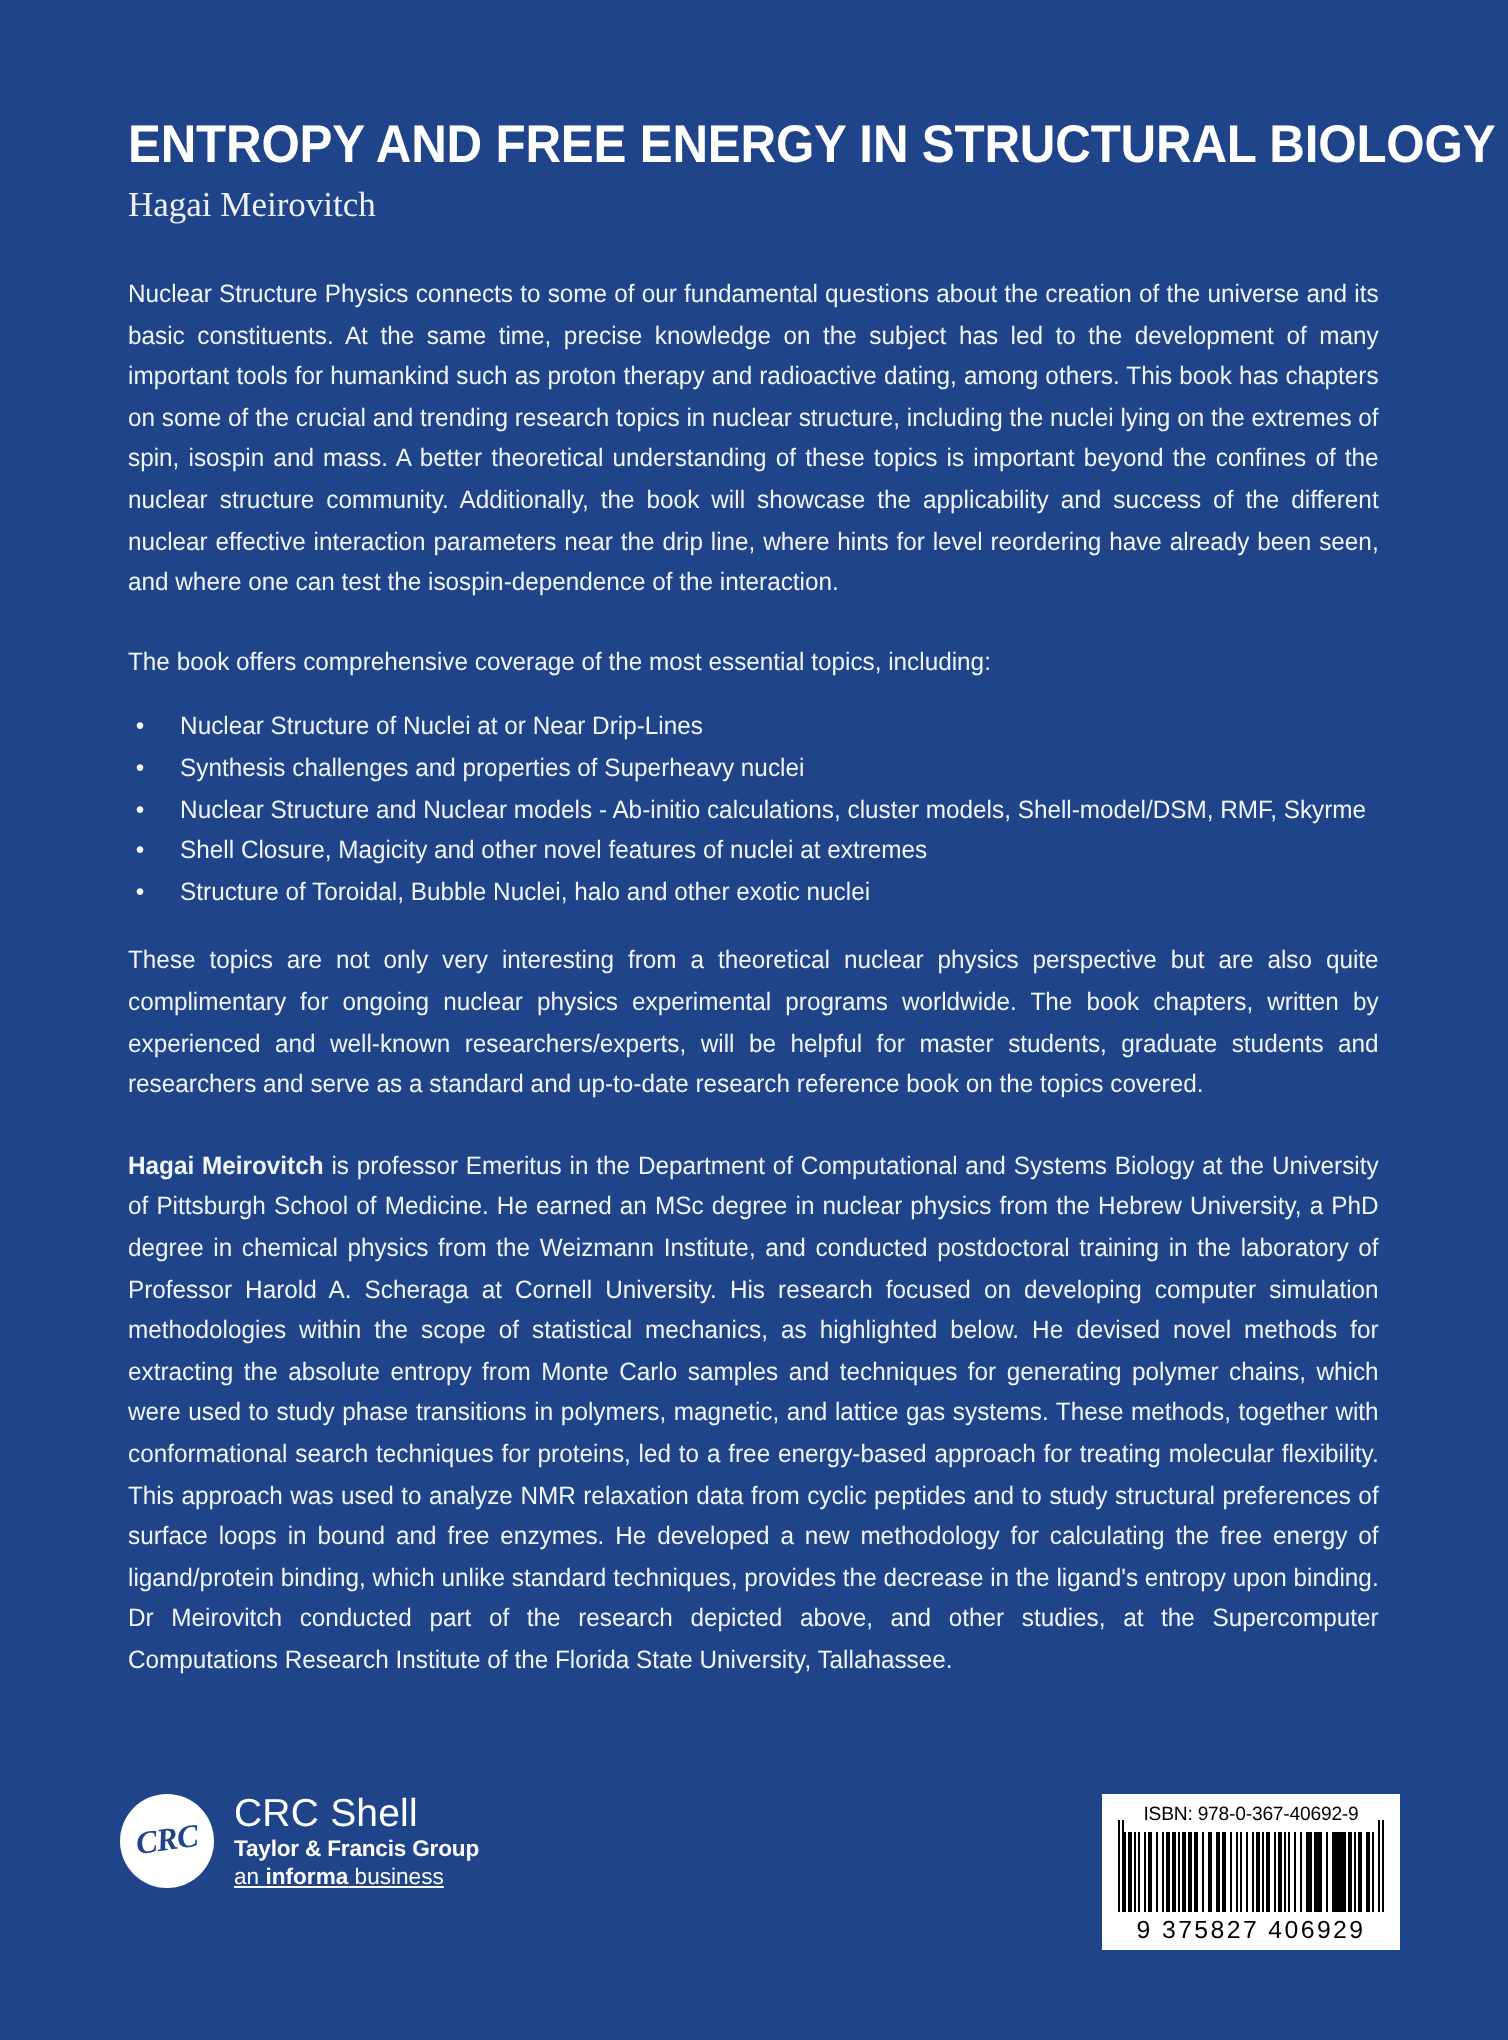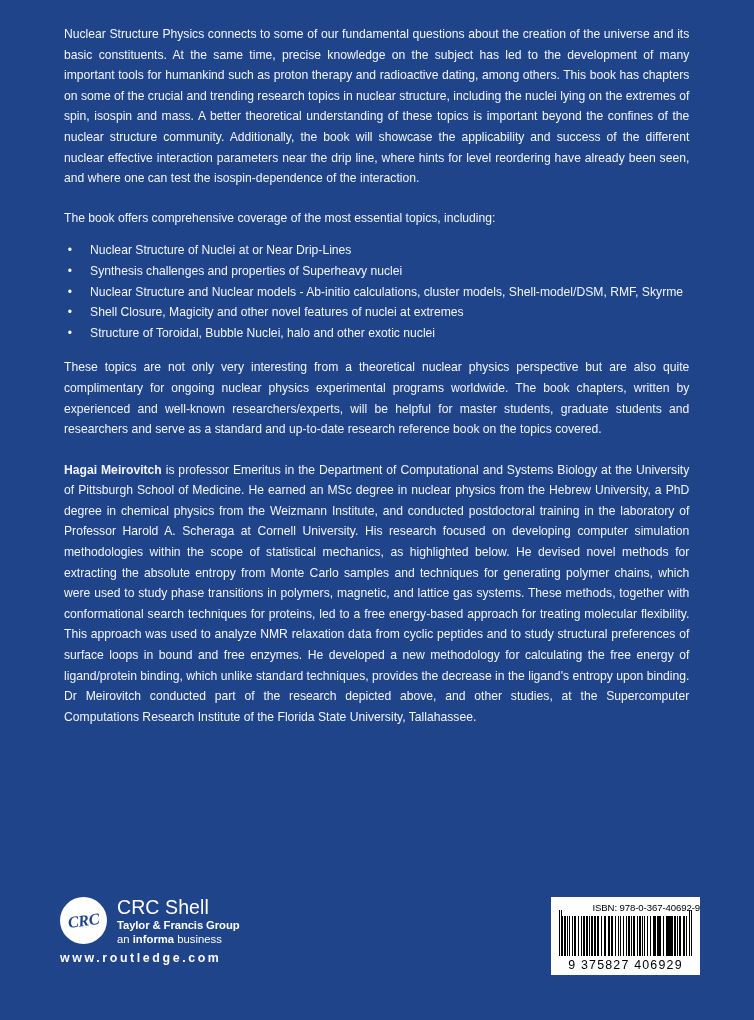--- a/index.html
+++ b/index.html
@@ -141,20 +141,21 @@
     line-height: 14px;
     color: #ffffff;
     letter-spacing: -0.1px;
   }
   .informa-line {
     font-family: "Liberation Sans", sans-serif;
     font-size: 11.3px;
     font-weight: 400;
     line-height: 14px;
     color: #ffffff;
+    text-decoration: underline;
   }
   .informa-line b { font-weight: 700; }
   .routledge {
     font-family: "Liberation Sans", sans-serif;
     font-size: 12.4px;
     font-weight: 700;
     letter-spacing: 2.6px;
     color: #ffffff;
     margin-top: 5px;
   }
@@ -174,21 +175,21 @@
     width: 149px;
     height: 78px;
     background: #ffffff;
     padding: 0;
     box-sizing: border-box;
   }
   .isbn-label {
     font-family: "Liberation Sans", sans-serif;
     font-size: 9.6px;
     color: #000000;
-    text-align: right;
+    text-align: center;
     padding-top: 5px;
     letter-spacing: -0.1px;
   }
   .bars {
     display: flex;
     align-items: flex-end;
     height: 40px;
     margin: 3px 8px 0 8px;
     gap: 0;
   }
@@ -208,20 +209,24 @@
     margin-top: 2px;
   }
 </style>
 </head>
 <body>
 
 <div class="cover">
 
   <div class="content">
 
+    <div class="title-block">
+      <h1 class="book-title">ENTROPY AND FREE ENERGY IN STRUCTURAL BIOLOGY</h1>
+      <div class="book-author">Hagai Meirovitch</div>
+    </div>
 
     <div class="gap-intro"></div>
 
     <div class="body-text">
       <p class="para">Nuclear Structure Physics connects to some of our fundamental questions about the creation of the universe and its basic constituents. At the same time, precise knowledge on the subject has led to the development of many important tools for humankind such as proton therapy and radioactive dating, among others. This book has chapters on some of the crucial and trending research topics in nuclear structure, including the nuclei lying on the extremes of spin, isospin and mass.  A better theoretical understanding of these topics is important beyond the confines of the nuclear structure community. Additionally, the book will showcase the applicability and success of the different nuclear effective interaction parameters near the drip line, where hints for level reordering have already been seen, and where one can test the isospin-dependence of the interaction.</p>
 
       <div class="gap-para"></div>
 
       <p class="para">The book offers comprehensive coverage of the most essential topics, including:</p>
 
@@ -265,21 +270,20 @@
     <div class="logo-row">
       <div class="crc-mark">
         <span>CRC</span>
       </div>
       <div class="logo-text">
         <div class="crc-press">CRC Shell</div>
         <div class="tf-group">Taylor &amp; Francis Group</div>
         <div class="informa-line"><span>an </span><b>informa</b><span> business</span></div>
       </div>
     </div>
-    <div class="routledge">www.routledge.com</div>
   </div>
 
   <div class="barcode-box">
     <div class="isbn-label">ISBN: 978-0-367-40692-9</div>
     <div class="bars">
         <i class="tall" style="width: 1.3px;"></i>
         <i class="g" style="width: 1.3px;"></i>
         <i class="tall" style="width: 1.3px;"></i>
         <i style="width: 1.75px;"></i>
         <i class="g" style="width: 0.9px;"></i>

